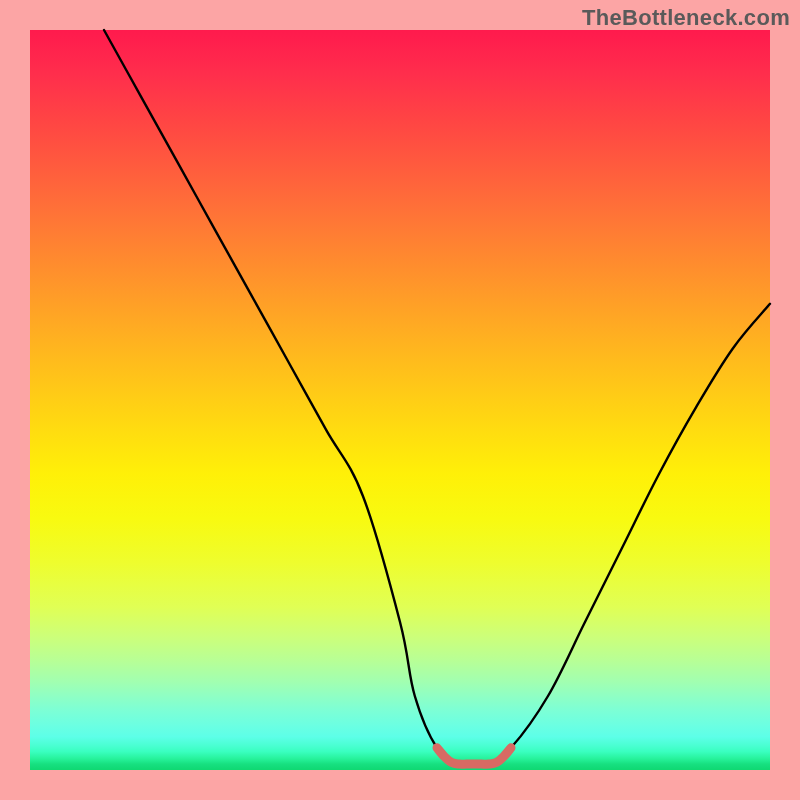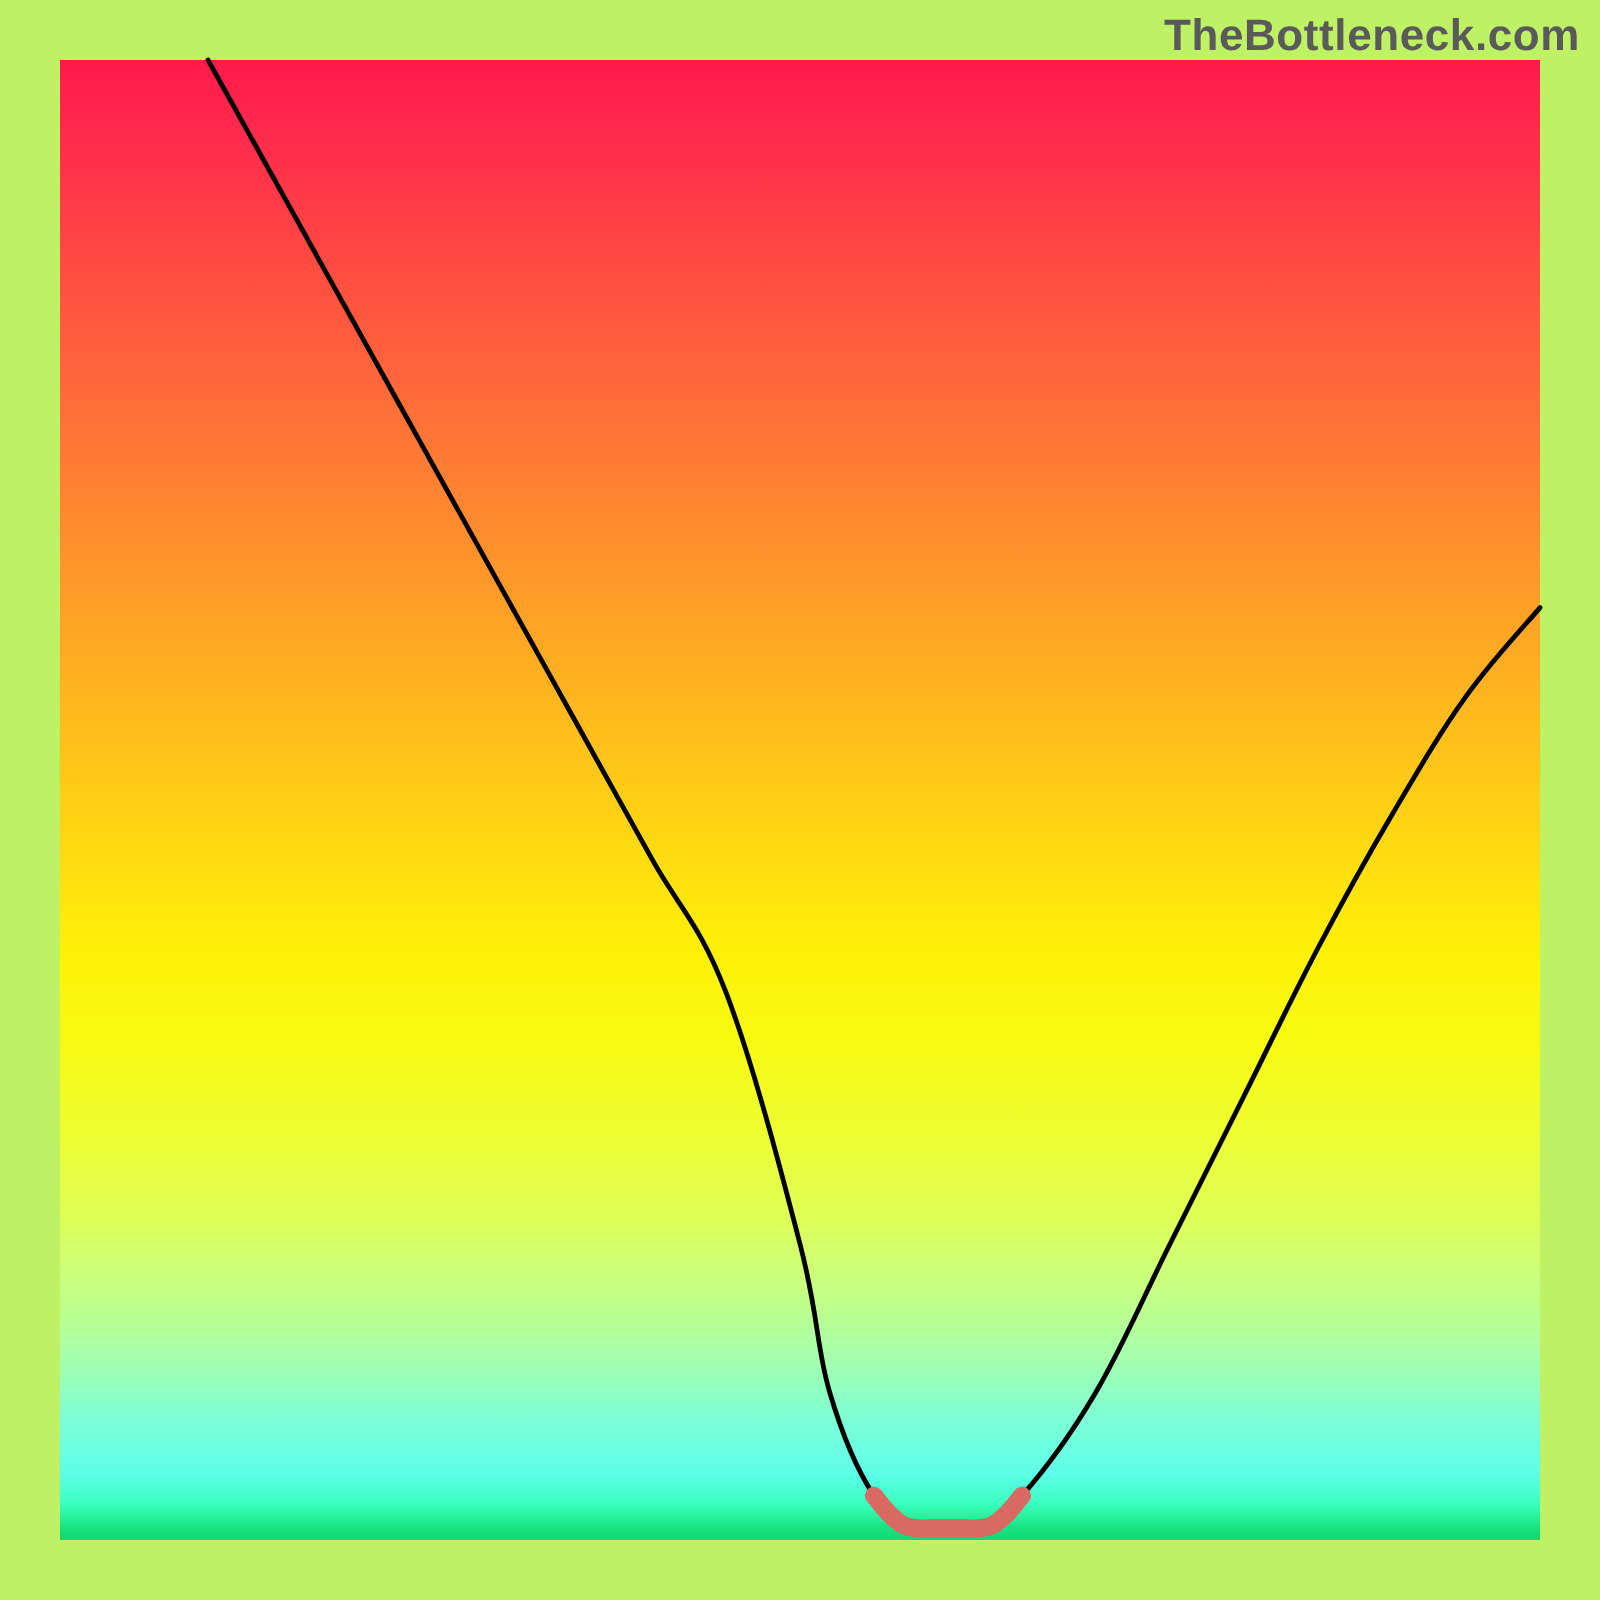--- a/index.html
+++ b/index.html
@@ -8,21 +8,21 @@
     width: 800px;
     height: 800px;
     background: #000;
     overflow: hidden;
     font-family: Arial, Helvetica, sans-serif;
   }
   .frame {
     position: relative;
     width: 800px;
     height: 800px;
-    background: #bef264;
+    background: #fca5a5;
   }
   .plot-area {
     position: absolute;
     left: 30px;
     top: 30px;
     width: 740px;
     height: 740px;
     background: linear-gradient(
       to bottom,
       #ff1a4d 0%,

